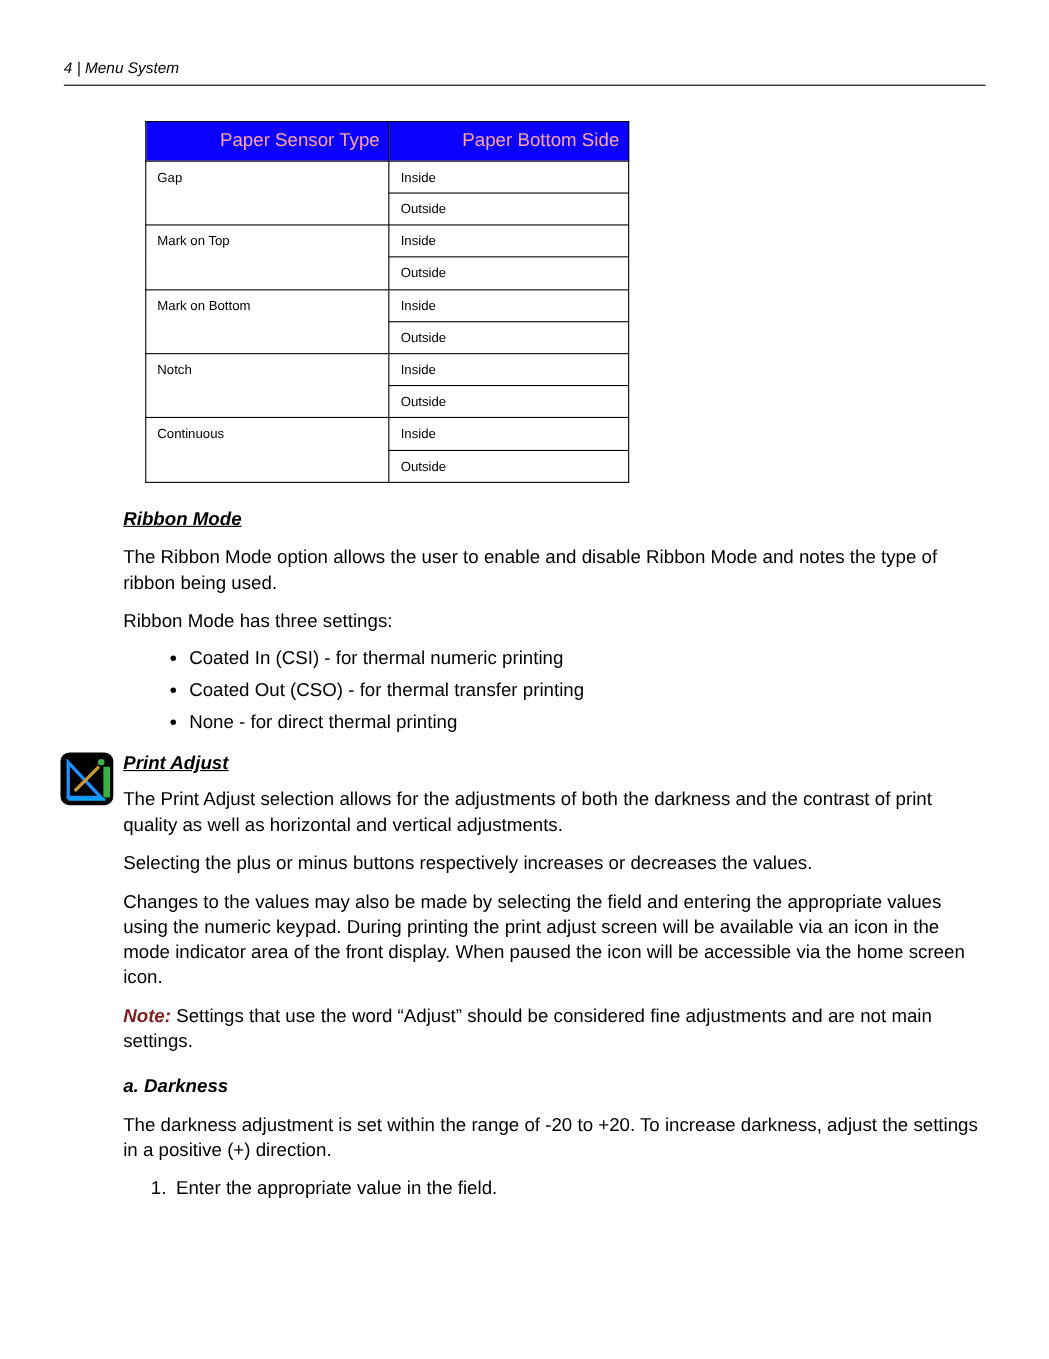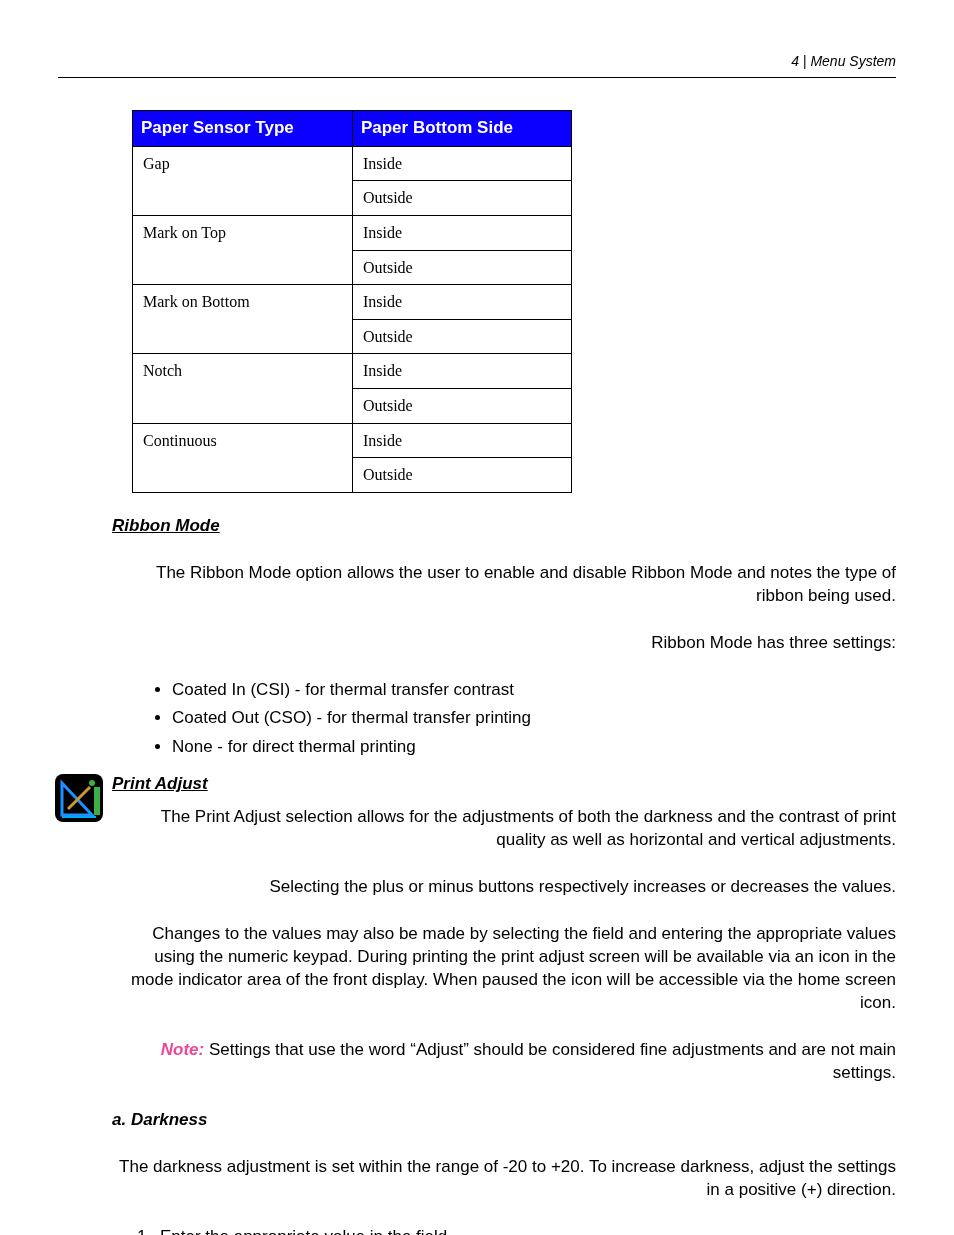--- a/index.html
+++ b/index.html
@@ -12,71 +12,69 @@
     width: 954px;
     box-sizing: border-box;
     line-height: 1.35;
   }
   .header-line {
     font-style: italic;
     font-size: 14px;
     padding-bottom: 6px;
     border-bottom: 1px solid #000;
     margin-bottom: 32px;
-    text-align: right;
   }
   .table-caption {
     font-weight: bold;
     margin: 0 0 6px 20px;
   }
   table.sensor {
     border-collapse: collapse;
     margin-left: 20px;
     width: 440px;
   }
   table.sensor th {
     background: #0b00ff;
-    color: #ffffff;
-    font-weight: bold;
-    text-align: left;
+    color: #fca5a5;
+    font-weight: normal;
+    text-align: right;
     padding: 6px 8px;
     border: 1px solid #000;
   }
   table.sensor td {
     border: 1px solid #000;
     padding: 6px 10px;
     text-align: left;
     vertical-align: top;
-    font-size: 16px;
-    font-family: Liberation Serif, serif;
+    font-size: 12px;
   }
   .h3 {
     font-weight: bold;
     font-style: italic;
     text-decoration: underline;
     margin-top: 22px;
     margin-bottom: 10px;
   }
-  p { margin: 24px 0; text-align: right; }
+  p { margin: 12px 0; }
   ul.bullets {
     list-style: disc;
     margin: 8px 0 14px 0;
     padding-left: 60px;
   }
   ul.bullets li { margin: 6px 0; }
   .icon-row { position: relative; }
   .pa-icon {
     position: absolute;
     left: -58px;
     top: 0;
     width: 50px;
     height: 50px;
   }
   .note-label {
-    color: #ec4899;
+    color: #7f1d1d;
     font-weight: bold;
     font-style: italic;
   }
   .sub-h {
     font-weight: bold;
     font-style: italic;
     margin-top: 18px;
     margin-bottom: 10px;
   }
   .sub-h .ul { }
@@ -136,21 +134,21 @@
       <tr>
           <td>Outside</td>
         </tr>
     </tbody>
   </table>
 
   <div class="h3">Ribbon Mode</div>
   <p>The Ribbon Mode option allows the user to enable and disable Ribbon Mode and notes the type of ribbon being used.</p>
   <p>Ribbon Mode has three settings:</p>
   <ul class="bullets">
-    <li>Coated In (CSI) - for thermal transfer contrast</li>
+    <li>Coated In (CSI) - for thermal numeric printing</li>
     <li>Coated Out (CSO) - for thermal transfer printing</li>
     <li>None - for direct thermal printing</li>
   </ul>
 
   <div class="icon-row">
     <svg class="pa-icon" viewBox="0 0 50 50">
       <rect x="1" y="1" width="48" height="48" rx="8" ry="8" fill="#000"></rect>
       <polygon points="8,42 8,10 38,42" fill="none" stroke="#1e90ff" stroke-width="3"></polygon>
       <circle cx="38" cy="10" r="3" fill="#3cb043"></circle>
       <line x1="36" y1="14" x2="14" y2="36" stroke="#cc9933" stroke-width="3"></line>

